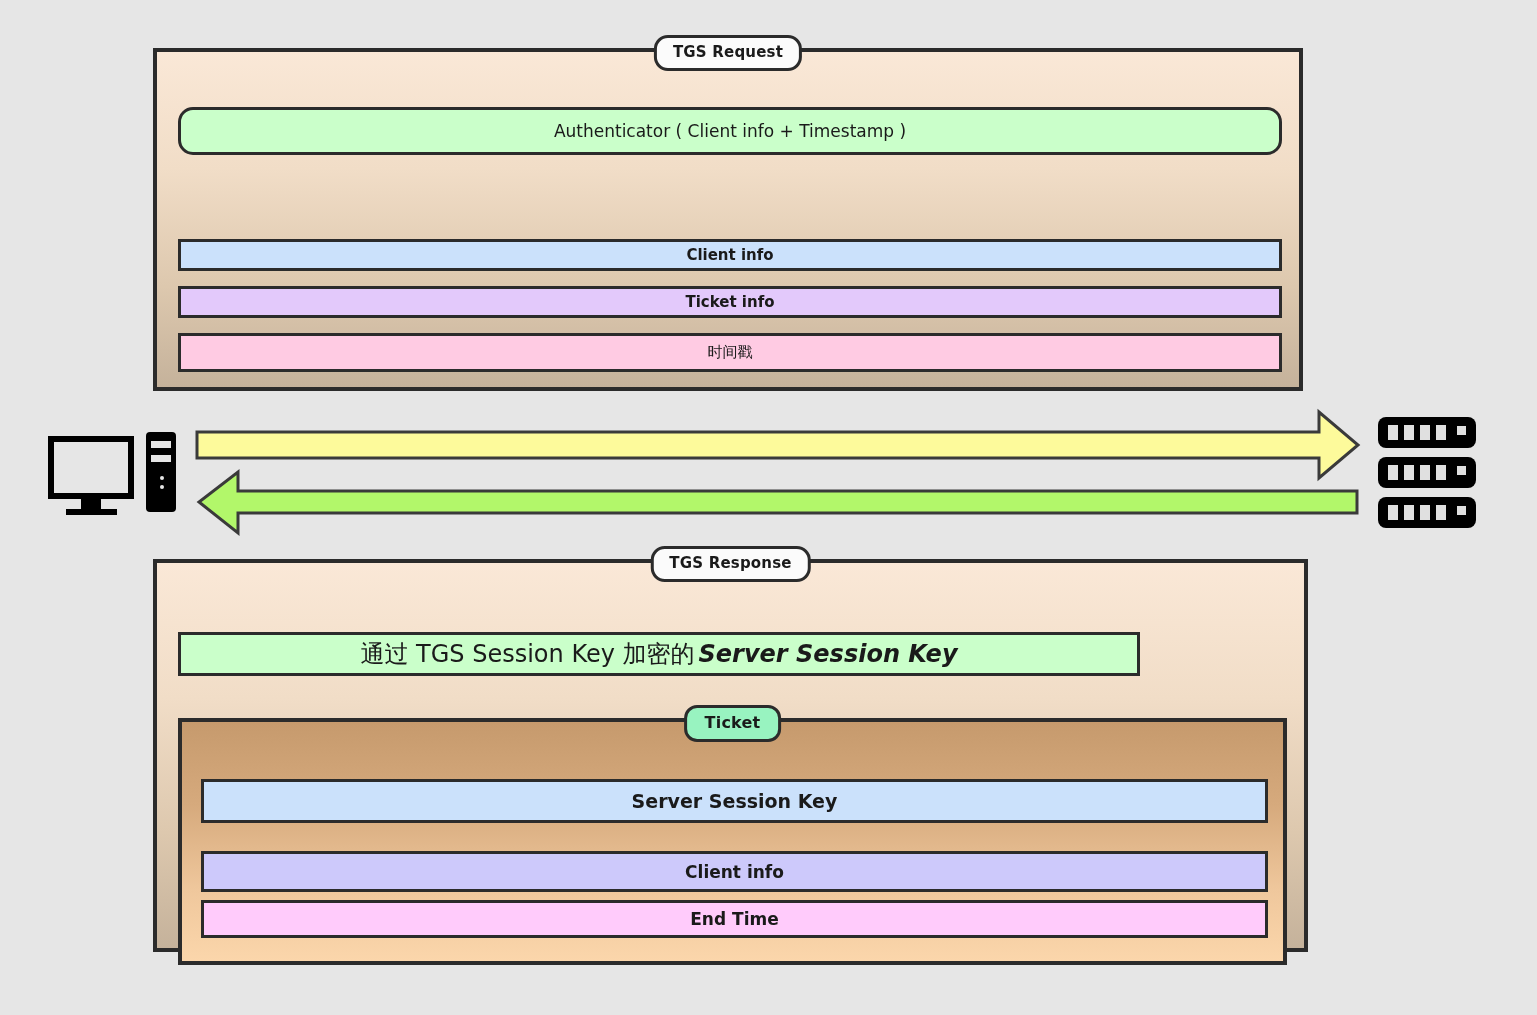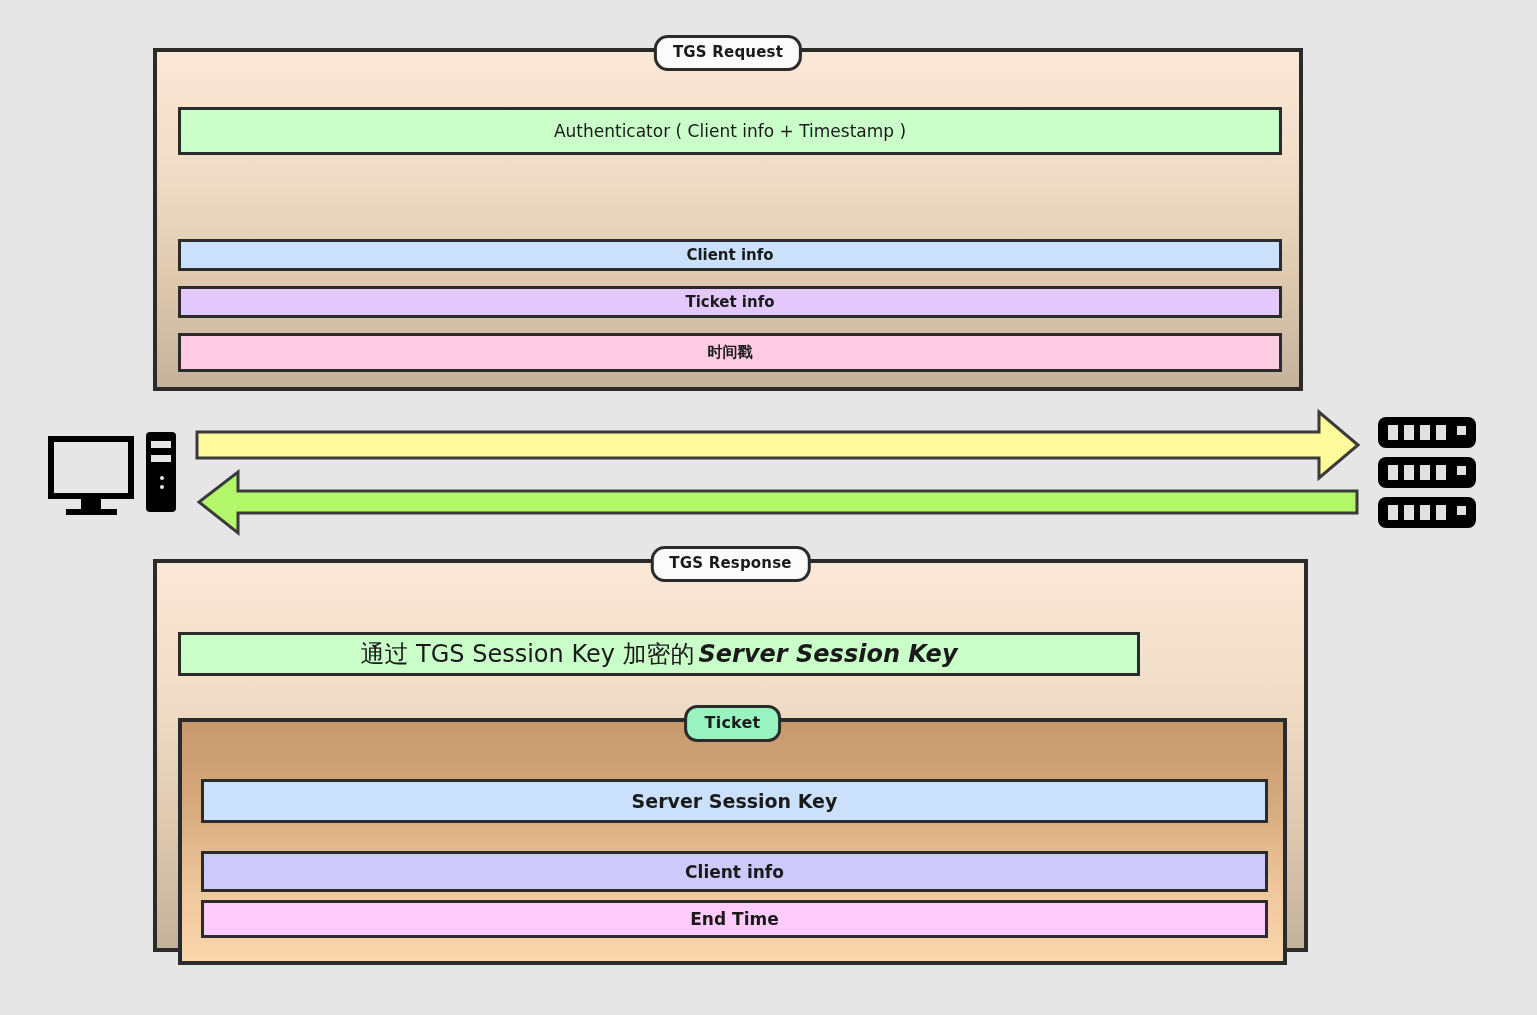--- a/index.html
+++ b/index.html
@@ -54,25 +54,25 @@
     position: absolute;
     border: 3px solid #2b2b2b;
     display: flex;
     align-items: center;
     justify-content: center;
     color: #1a1a1a;
     text-align: center;
   }
 
   
-  .f-auth   { left: 21px; top: 55px;  width: 1104px; height: 48px; background: #caffca; font-size: 17px; }
+  .f-auth   { left: 21px; top: 55px;  width: 1104px; height: 48px; background: #caffca; font-size: 17px; border-radius: 15px; }
   .f-tgt    { left: 21px; top: 133px; width: 1104px; height: 43px; background: #c6ffff; font-size: 22px; font-weight: bold; }
   .f-client { left: 21px; top: 187px; width: 1104px; height: 32px; background: #cbe1fb; font-size: 15px; font-weight: bold; }
   .f-server { left: 21px; top: 234px; width: 1104px; height: 32px; background: #e3c9fb; font-size: 15px; font-weight: bold; }
-  .f-time   { left: 21px; top: 281px; width: 1104px; height: 39px; background: #ffcbe3; font-size: 15px; font-weight: bold; }
+  .f-time   { left: 21px; top: 281px; width: 1104px; height: 39px; background: #ffcbe3; font-size: 15px; font-weight: normal; }
 
   
   .f-enc { left: 21px; top: 69px; width: 962px; height: 44px; background: #caffca; font-size: 24px; }
   .f-enc .ital { font-style: italic; font-weight: bold; padding-left: 4px; }
 
   
   .ticket-box {
     position: absolute;
     left: 21px; top: 127px;
     width: 1109px; height: 247px;

